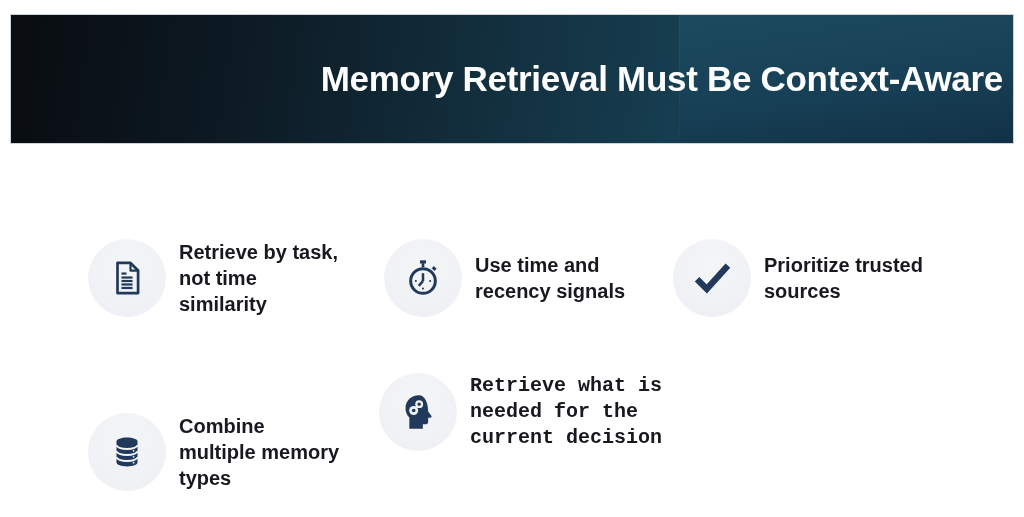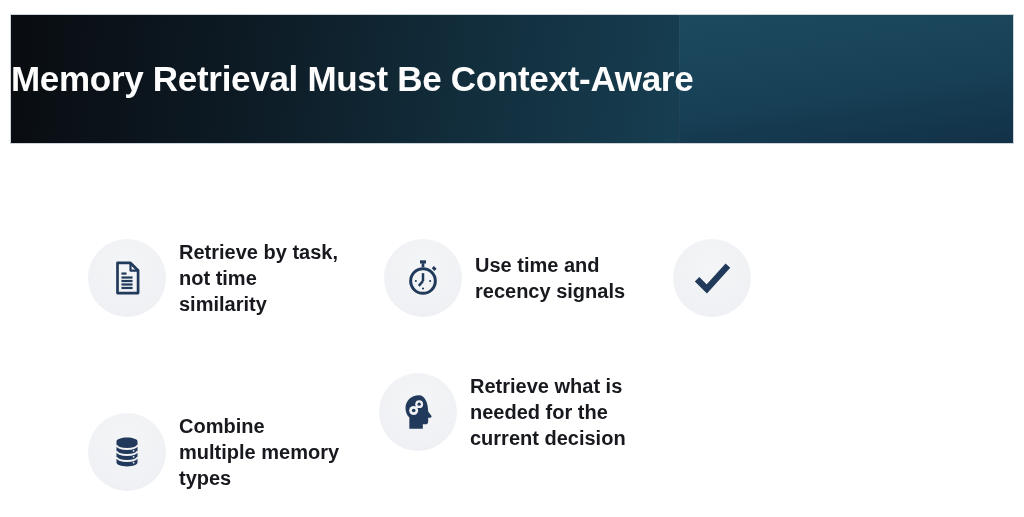--- a/index.html
+++ b/index.html
@@ -41,23 +41,23 @@
     left: 66.7%;
     top: 0;
     right: 0;
     bottom: 0;
     background: linear-gradient(172deg, #1d4a5f 0%, #174056 55%, #123147 100%);
     border-left: 1px solid rgba(255,255,255,0.06);
   }
   .title {
     position: relative;
     z-index: 2;
-    margin: 0;
+    margin: 10px;
     width: 100%;
-    text-align: left;
+    text-align: right;
     color: #fdfdfd;
     font-size: 35px;
     font-weight: 700;
     letter-spacing: -0.3px;
   }
 
   
   .item {
     position: absolute;
     display: flex;
@@ -78,21 +78,21 @@
     color: #17191e;
     font-size: 20px;
     line-height: 26px;
     font-weight: 700;
     white-space: pre-line;
   }
   .item-1 { left: 88px;  top: 239px; }
   .item-2 { left: 384px; top: 239px; }
   .item-3 { left: 673px; top: 239px; }
   .item-4 { left: 88px;  top: 373px; margin-top: 40px; }
-  .item-5 { left: 379px; top: 373px; }
+  .item-5 { left: 379px; top: 373px; font-family: Liberation Mono, monospace; }
 
   .icon-svg { display: block; }
 </style>
 </head>
 <body>
 
 <div class="page">
 
   <header class="banner">
     <div class="banner-right"></div>
@@ -133,20 +133,22 @@
     <div class="label">Use time and
 recency signals</div>
   </div>
 
   <div class="item item-3">
     <div class="circle">
       <svg class="icon-svg" width="46" height="46" viewBox="0 0 24 24" fill="none" stroke="#21395a">
         <path d="M4.2 12.6 L9.3 17.7 L20.3 5.6" stroke-width="3.3" stroke-linecap="butt" stroke-linejoin="miter"></path>
       </svg>
     </div>
+    <div class="label">Prioritize trusted
+sources</div>
   </div>
 
   <div class="item item-4">
     <div class="circle">
       <svg class="icon-svg" width="36" height="36" viewBox="0 0 24 24">
         <path d="M5 5 c0 -1.45 3.1 -2.6 7 -2.6 s7 1.15 7 2.6 v14 c0 1.45 -3.1 2.6 -7 2.6 s-7 -1.15 -7 -2.6 z" fill="#21395a"></path>
         <path d="M5 7.4 a7 2.6 0 0 0 14 0" fill="none" stroke="#f1f2f4" stroke-width="1.2"></path>
         <path d="M5 11.4 a7 2.6 0 0 0 14 0" fill="none" stroke="#f1f2f4" stroke-width="1.2"></path>
         <path d="M5 15.4 a7 2.6 0 0 0 14 0" fill="none" stroke="#f1f2f4" stroke-width="1.2"></path>
         <circle cx="16.4" cy="11.2" r="0.6" fill="#f1f2f4"></circle>

